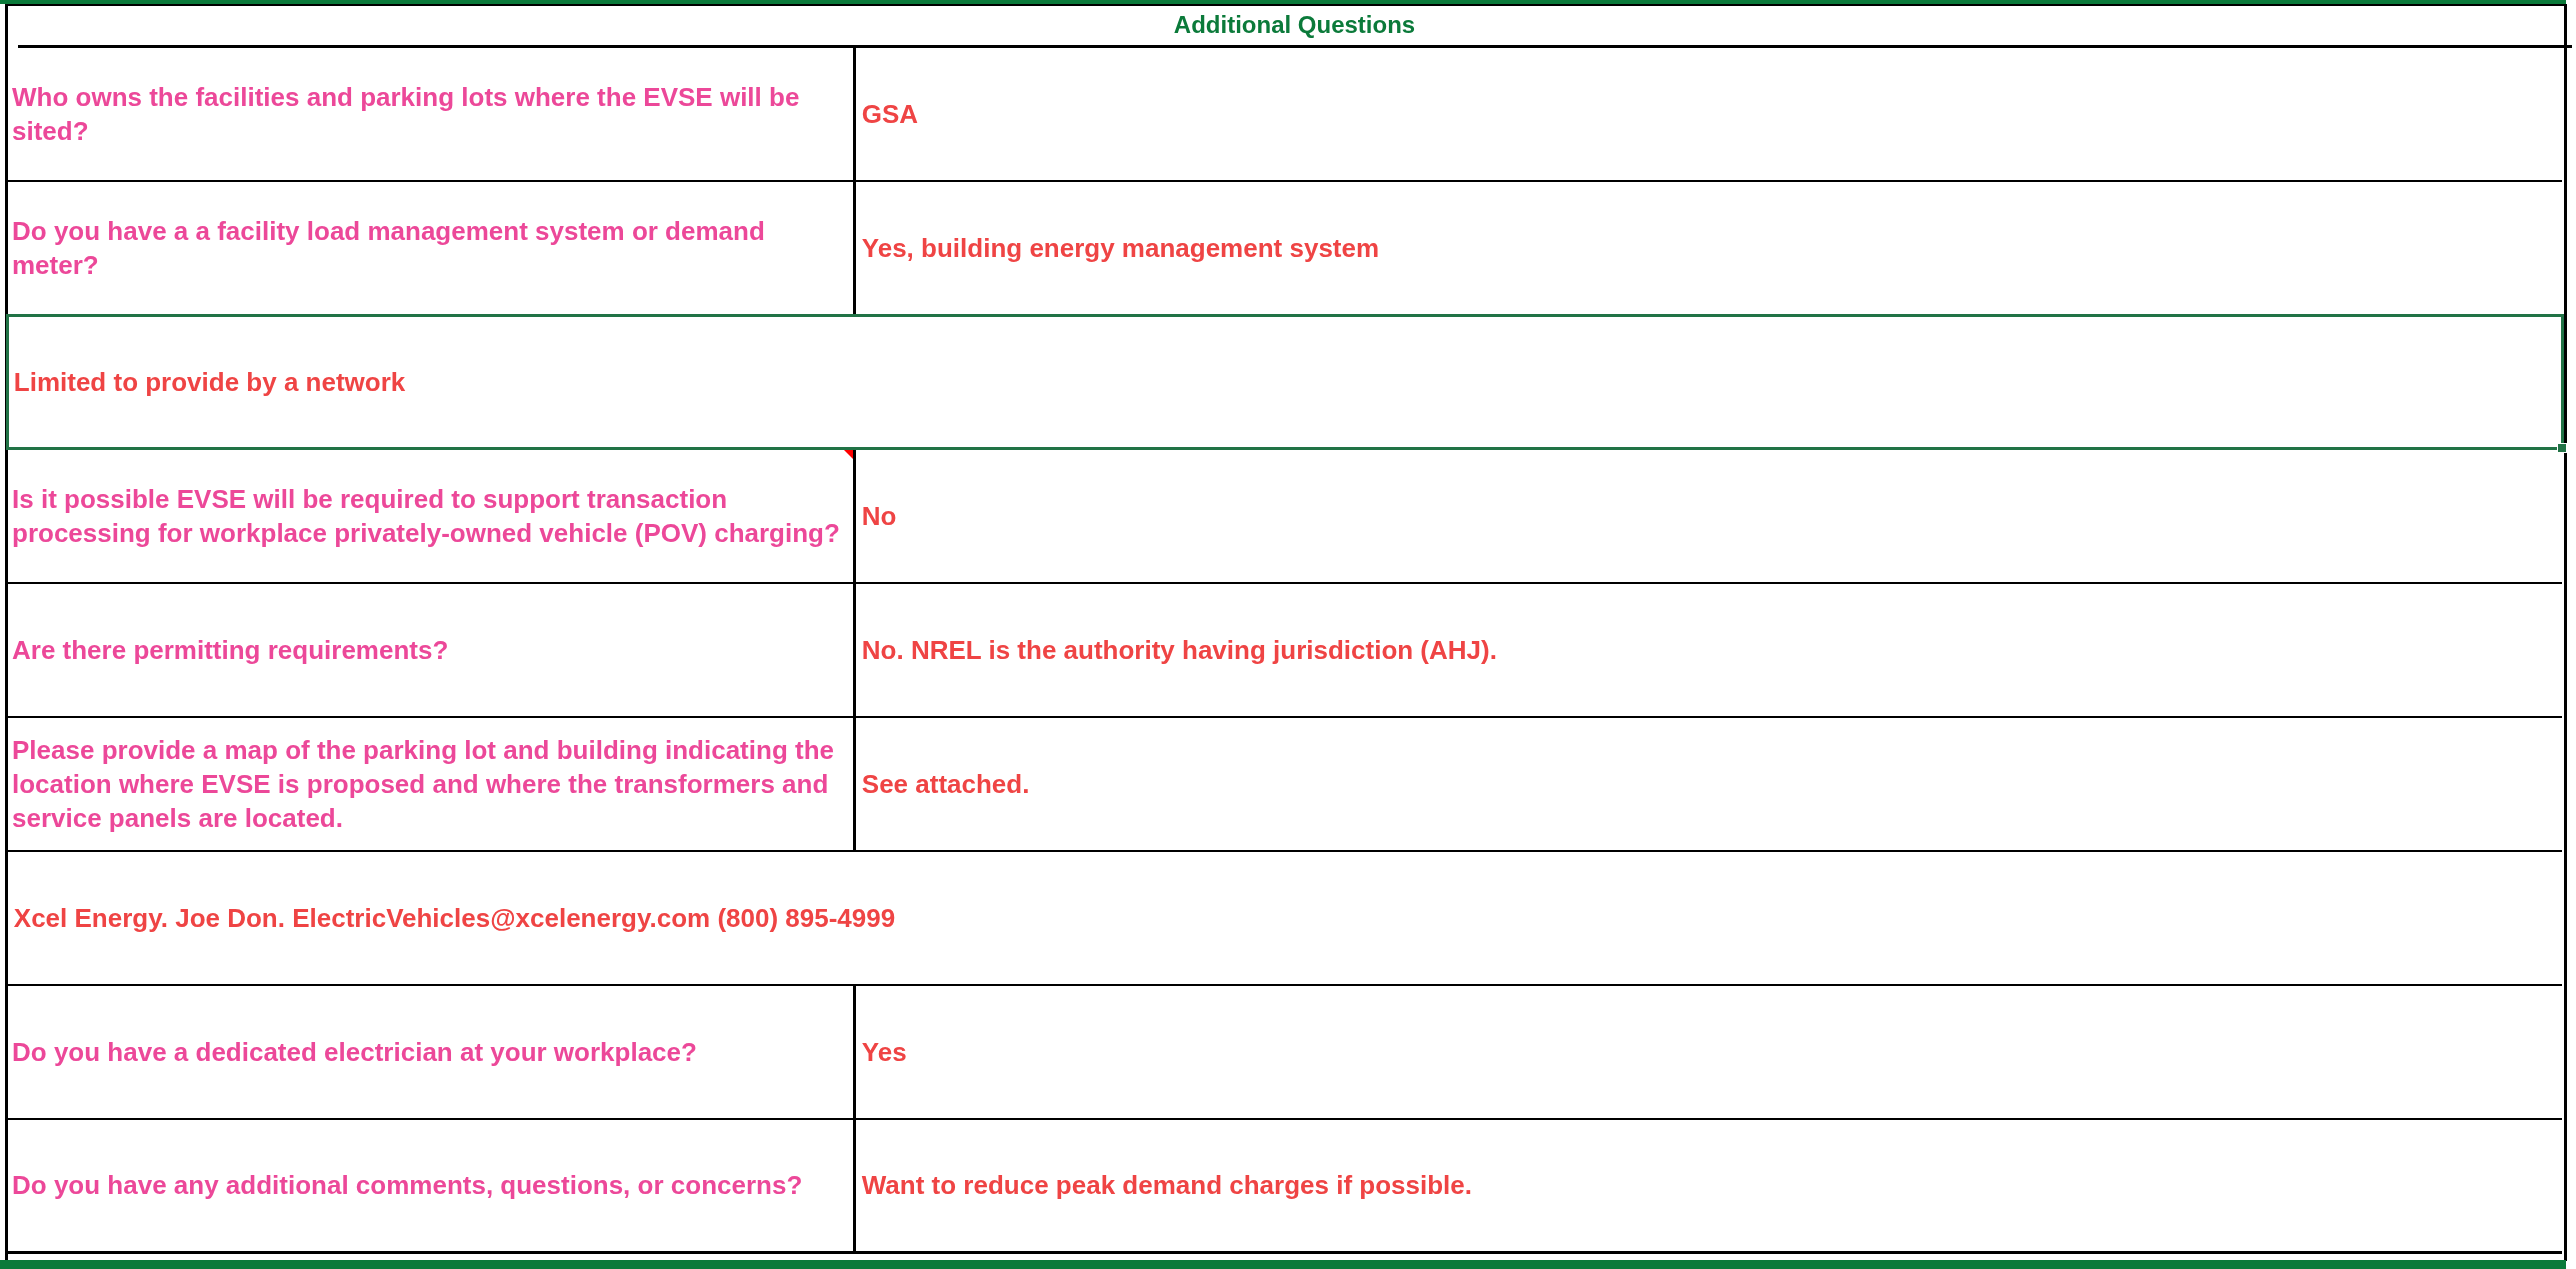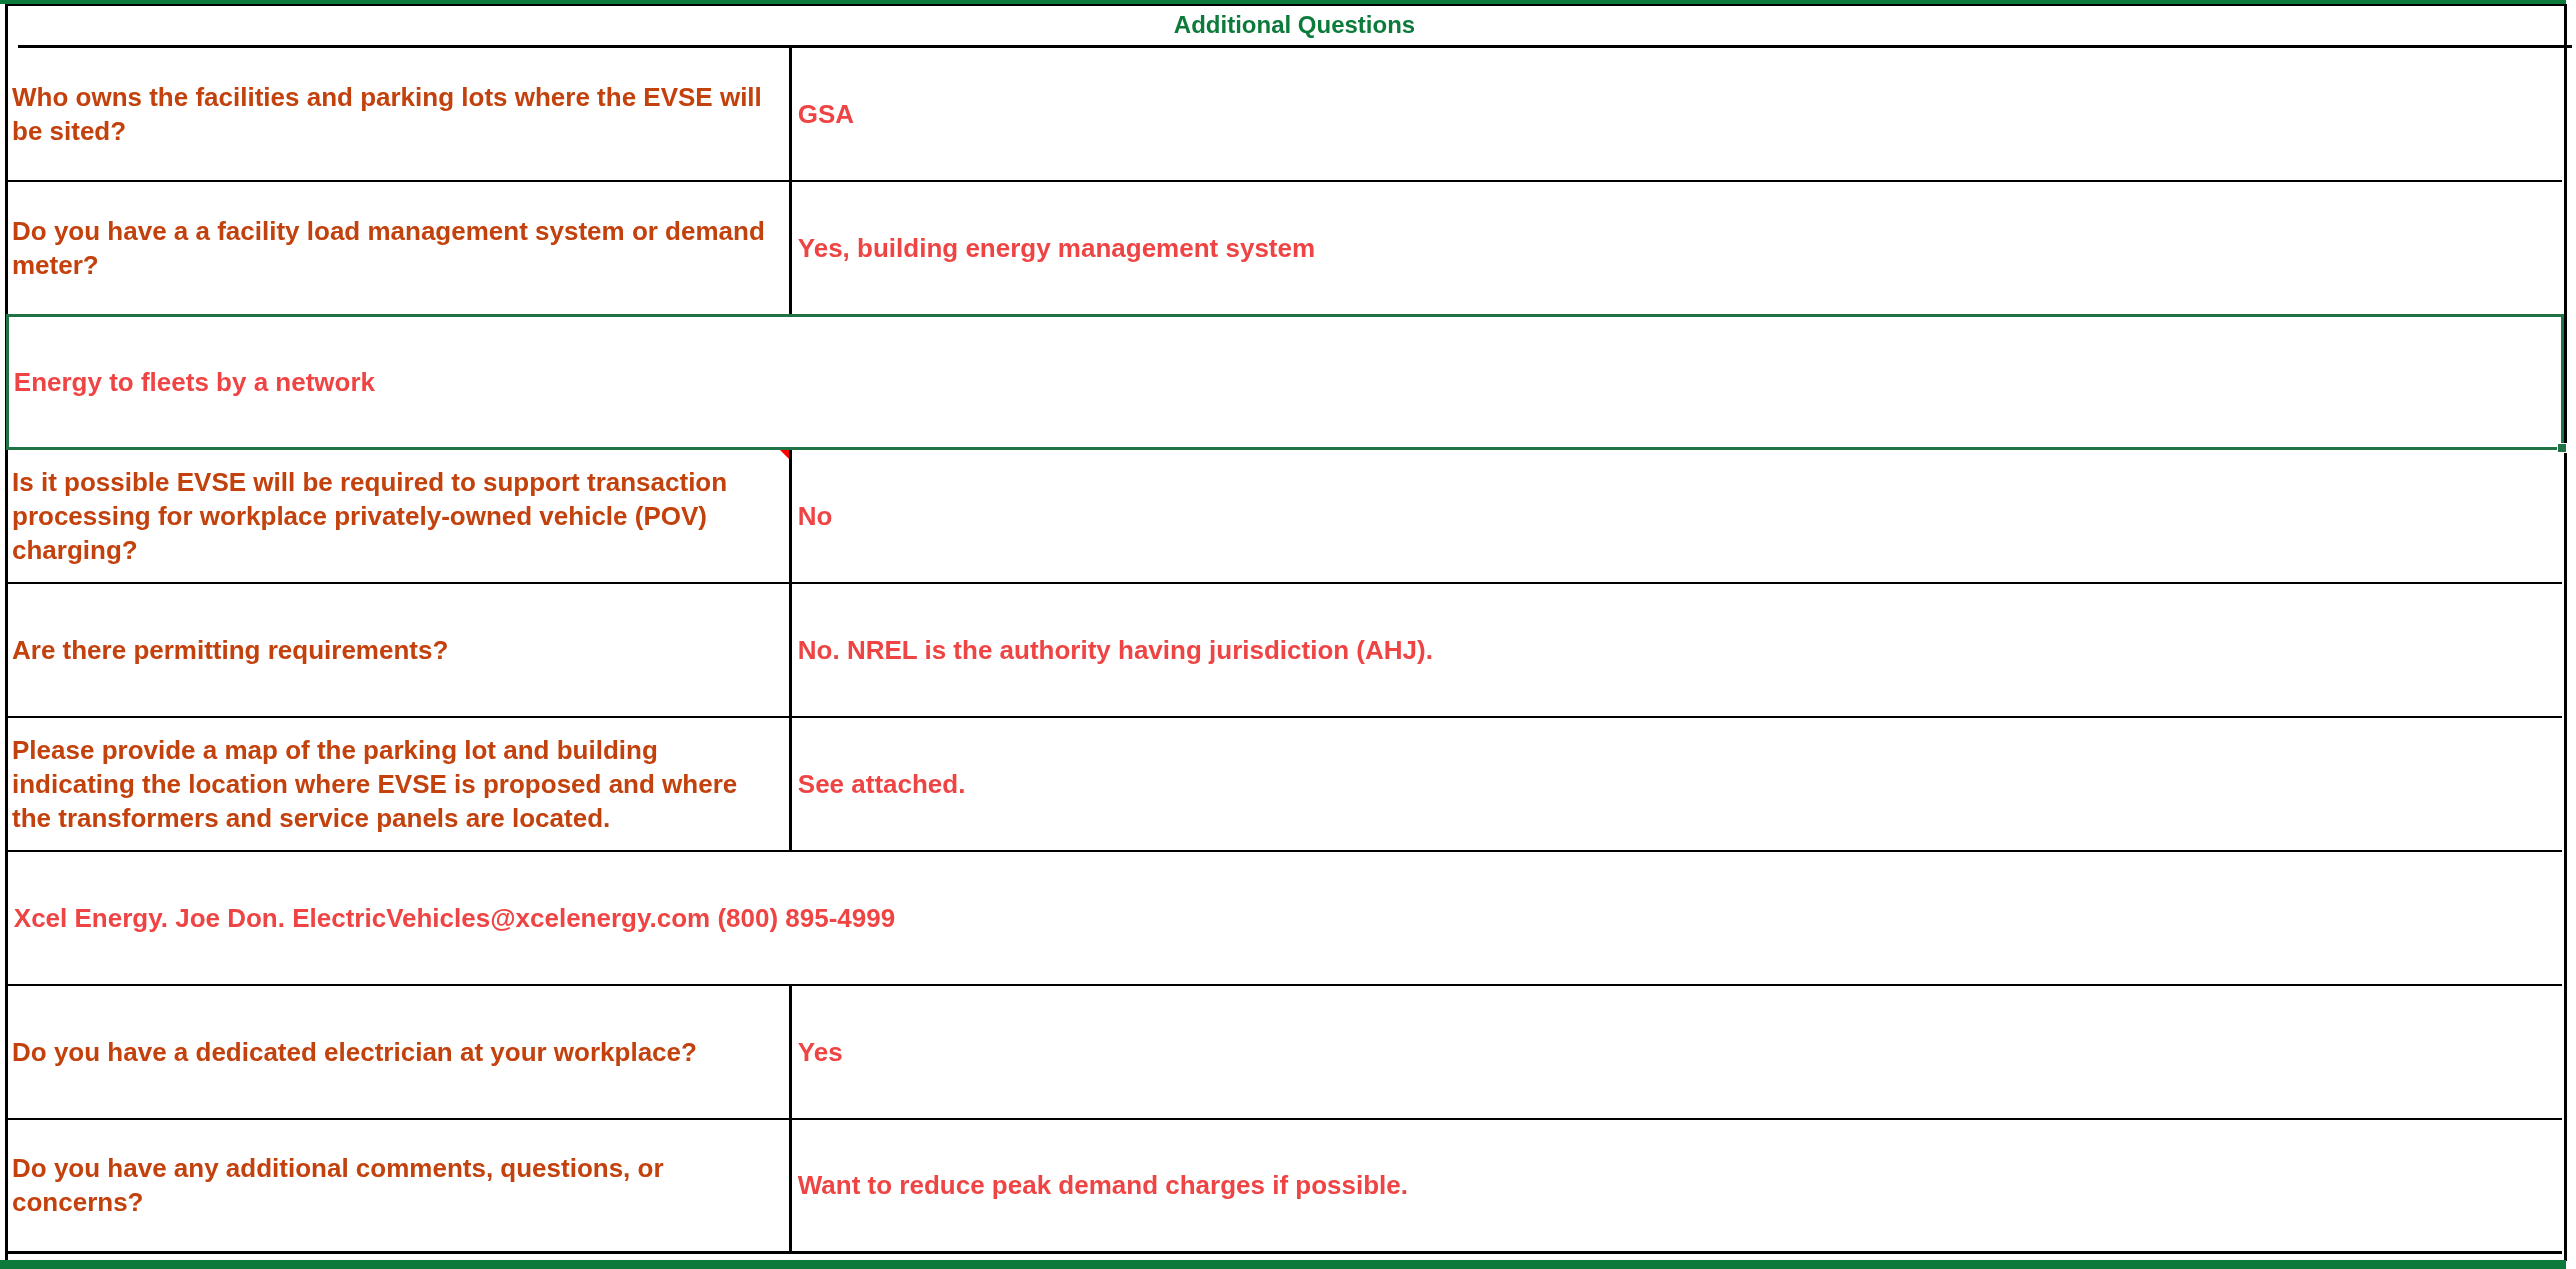--- a/index.html
+++ b/index.html
@@ -56,27 +56,27 @@
     position: relative;
     height: 132px;
     border-bottom: 2.7px solid #000;
     display: flex;
   }
   .qa-row.last {
     border-bottom: 3.6px solid #000;
     height: 131px;
   }
   .question {
-    width: 784px;
+    width: 848px;
     box-sizing: border-box;
     border-right: 3.6px solid #000;
     padding: 0 7.2px 0 4.5px;
     display: flex;
     align-items: center;
-    color: #c2410c;
+    color: #ec4899;
     font-weight: bold;
     font-size: 26px;
     line-height: 34px;
     position: relative;
   }
   .answer {
     flex: 1;
     box-sizing: border-box;
     padding: 0 7.2px 0 6.3px;
     display: flex;
@@ -141,21 +141,21 @@
       <div class="question">
           <span>Do you have a a facility load management system or demand meter?</span>
         </div>
       <div class="answer">
           <span>Yes, building energy management system</span>
         </div>
     </div>
 
     <div class="qa-row">
       <div class="answer selected">
-        <span>Energy to fleets by a network</span>
+        <span>Limited to provide by a network</span>
         <div class="fill-handle"></div>
       </div>
     </div>
 
     <div class="qa-row">
       <div class="question">
         <div class="comment-marker"></div>
         <span>Is it possible EVSE will be required to support transaction processing for workplace privately-owned vehicle (POV) charging?</span>
       </div>
       <div class="answer">

